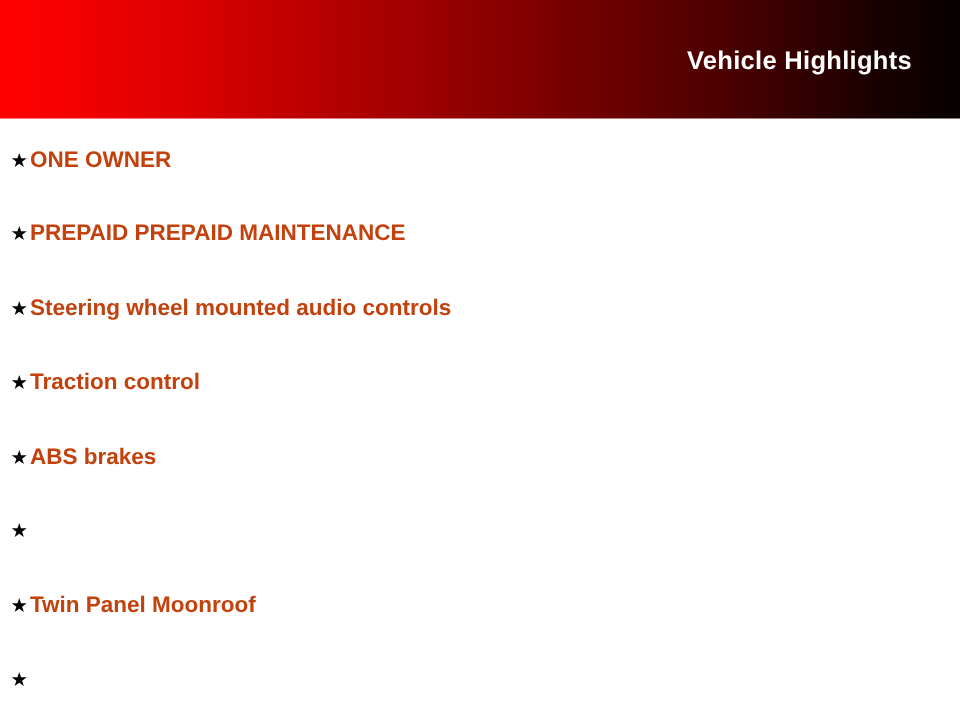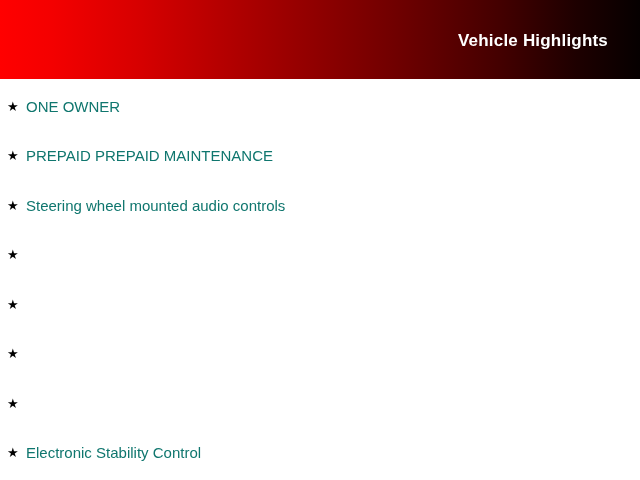--- a/index.html
+++ b/index.html
@@ -74,25 +74,25 @@
     display: inline-block;
     width: 13px;
     font-size: 13px;
     line-height: 22px;
     color: #000000;
     text-align: left;
     flex: 0 0 auto;
   }
   .highlight-label {
     display: inline-block;
-    margin-left: 6px;
+    margin-left: 0;
     font-size: 15px;
     line-height: 22px;
-    color: #0f766e;
-    font-weight: normal;
+    color: #c2410c;
+    font-weight: bold;
   }
 </style>
 </head>
 <body>
 
 <div class="page">
 
   <div class="banner">
     <div class="banner-title">Vehicle Highlights</div>
   </div>
@@ -109,34 +109,36 @@
       <span class="highlight-label">PREPAID PREPAID MAINTENANCE</span>
     </li>
 
     <li class="highlight-row" style="top:116px;">
       <span class="bullet-star">★</span>
       <span class="highlight-label">Steering wheel mounted audio controls</span>
     </li>
 
     <li class="highlight-row" style="top:165px;">
       <span class="bullet-star">★</span>
+      <span class="highlight-label">Traction control</span>
     </li>
 
     <li class="highlight-row" style="top:215px;">
       <span class="bullet-star">★</span>
+      <span class="highlight-label">ABS brakes</span>
     </li>
 
     <li class="highlight-row" style="top:264px;">
       <span class="bullet-star">★</span>
     </li>
 
     <li class="highlight-row" style="top:314px;">
       <span class="bullet-star">★</span>
+      <span class="highlight-label">Twin Panel Moonroof</span>
     </li>
 
     <li class="highlight-row" style="top:363px;">
       <span class="bullet-star">★</span>
-      <span class="highlight-label">Electronic Stability Control</span>
     </li>
 
   </ul>
 
 </div>
 
 </body></html>

